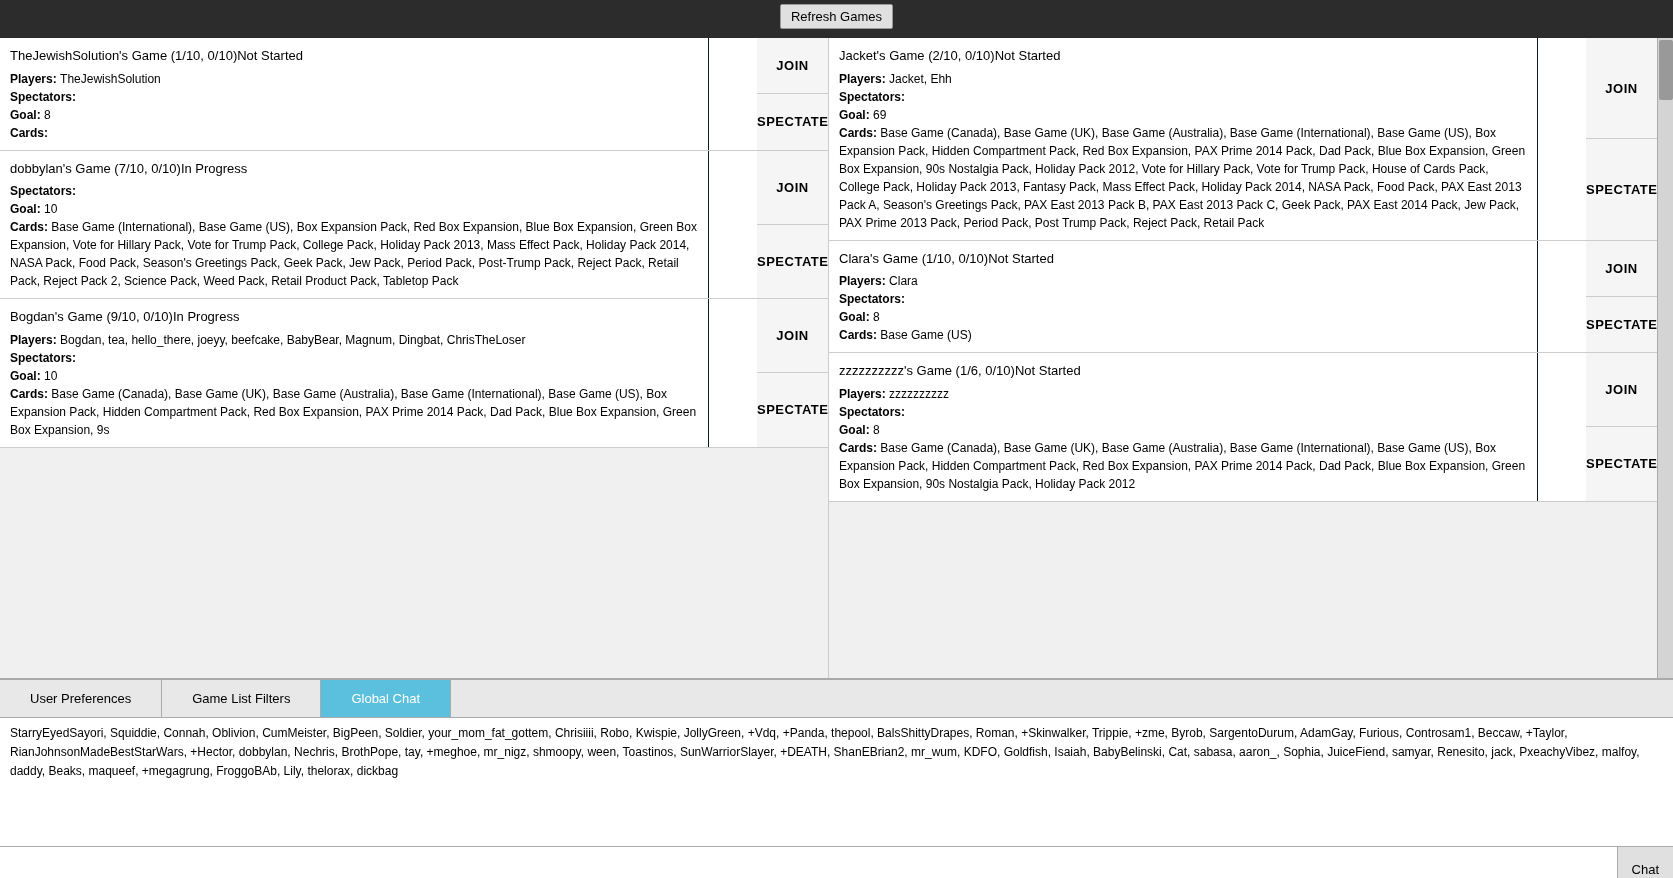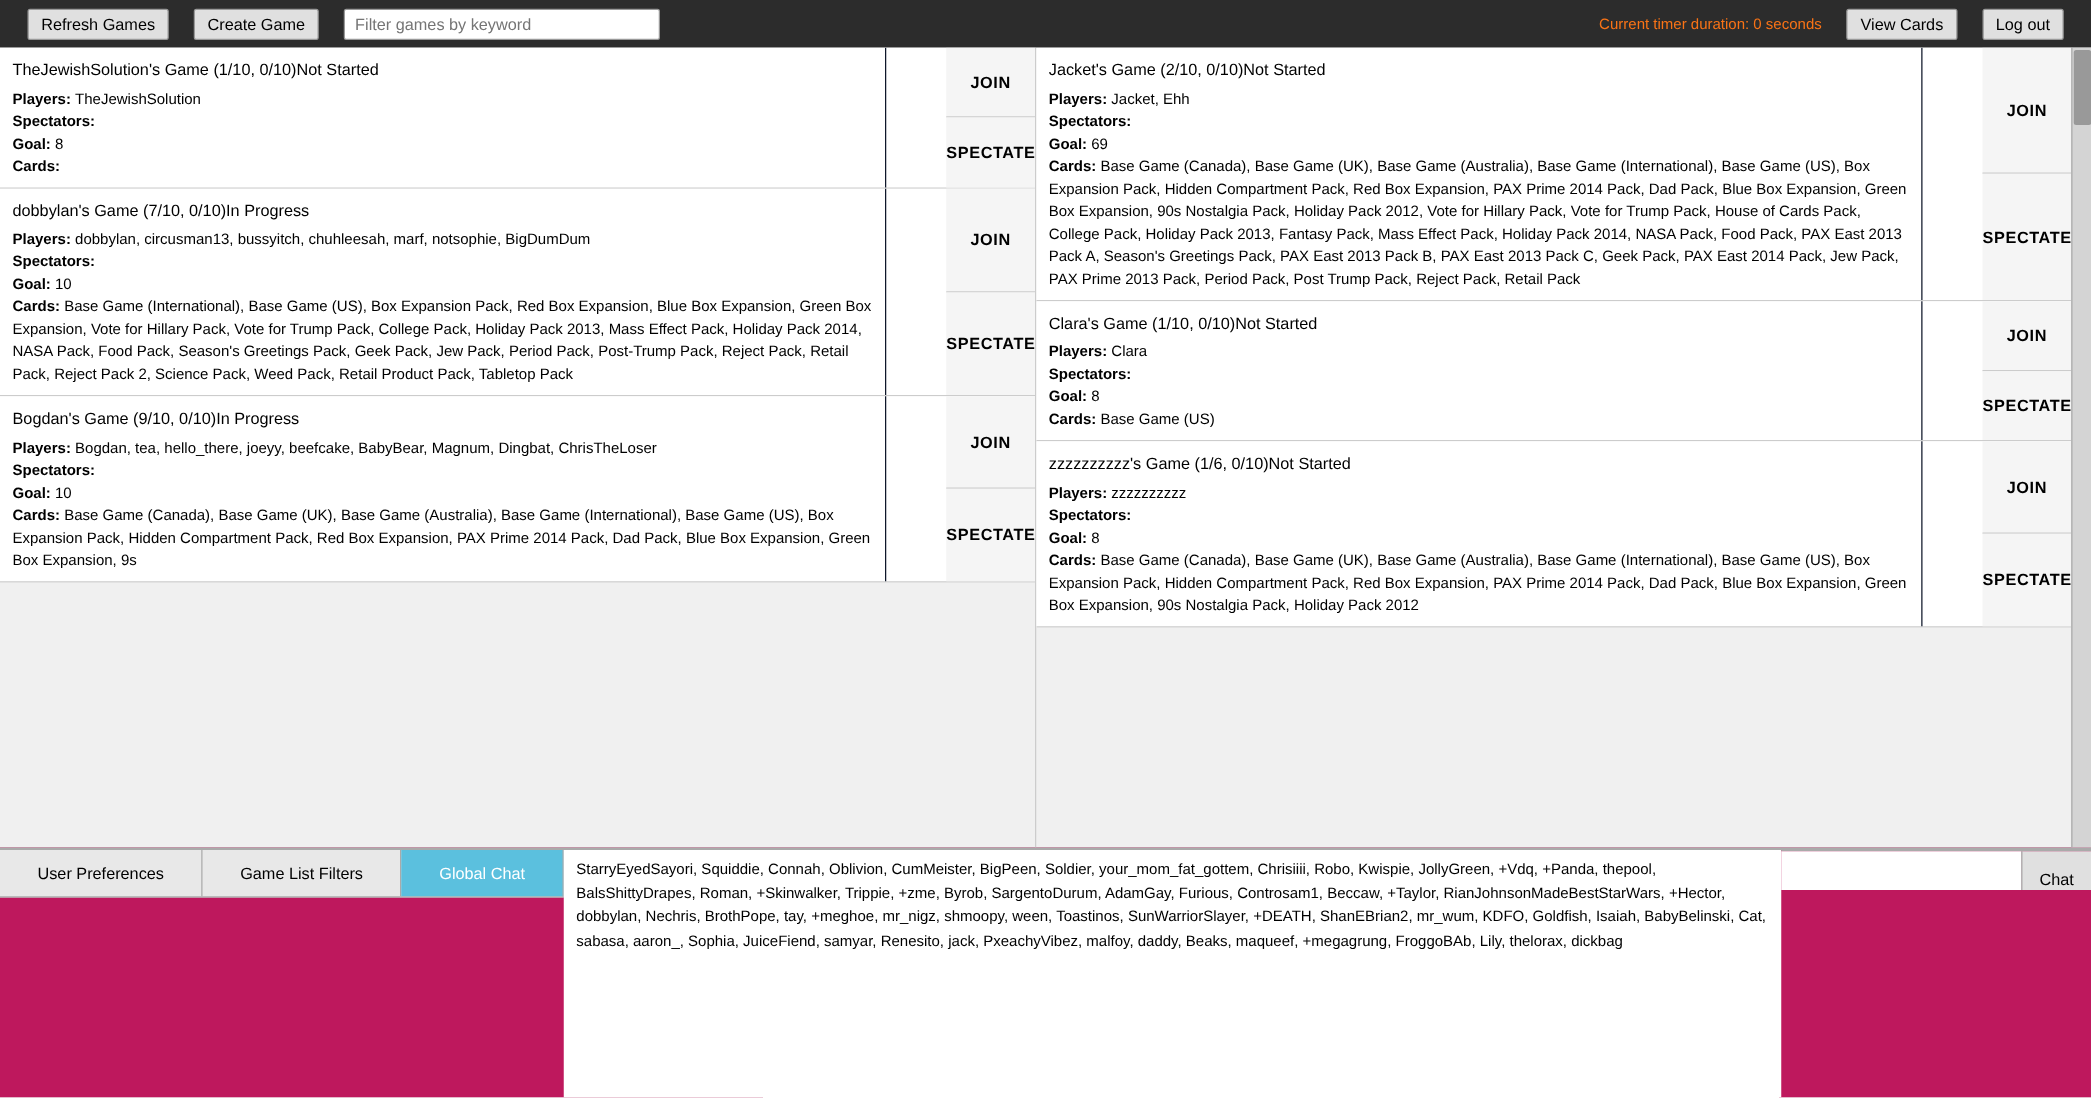--- a/index.html
+++ b/index.html
@@ -6,20 +6,21 @@
     body { font-family: Arial, sans-serif; font-size: 13px; background: #f0f0f0; overflow: hidden; width: 1673px; height: 878px; }
 
     
     #header {
       display: flex;
       align-items: center;
       background: #2c2c2c;
       padding: 4px 22px;
       gap: 20px;
       height: 38px;
+      flex-direction: column;
     }
     #header button {
       padding: 4px 10px;
       font-size: 13px;
       cursor: pointer;
       background: #e0e0e0;
       border: 1px solid #999;
       border-radius: 2px;
     }
     #header input {
@@ -95,22 +96,23 @@
       border-bottom: 1px solid #ccc;
       background: #f5f5f5;
       letter-spacing: 0.5px;
     }
     .game-actions button:last-child { border-bottom: none; }
 
     
     #bottom-panel {
       height: 200px;
       border-top: 2px solid #aaa;
-      background: #be185d;
-      display: flex;
+      background: #fde047;
+      display: flex;
+      flex-direction: column;
     }
     #tabs-bar {
       display: flex;
       background: #e8e8e8;
       border-bottom: 1px solid #aaa;
       height: 38px;
     }
     .tab-btn {
       padding: 8px 30px;
       font-size: 13px;
@@ -209,21 +211,20 @@
           <button>SPECTATE</button>
         </div>
       </div>
 
       <div class="game-card">
         <div class="game-info">
           <div class="game-title">
             <span>dobbylan's Game (7/10, 0/10)</span>
             <span class="status">In Progress</span>
           </div>
-          <p><span class="label">Players: </span>dobbylan, circusman13, bussyitch, chuhleesah, marf, notsophie, BigDumDum</p>
           <p><span class="label">Spectators:</span></p>
           <p><span class="label">Goal: </span>10</p>
           <p><span class="label">Cards: </span>Base Game (International), Base Game (US), Box Expansion Pack, Red Box Expansion, Blue Box Expansion, Green Box Expansion, Vote for Hillary Pack, Vote for Trump Pack, College Pack, Holiday Pack 2013, Mass Effect Pack, Holiday Pack 2014, NASA Pack, Food Pack, Season's Greetings Pack, Geek Pack, Jew Pack, Period Pack, Post-Trump Pack, Reject Pack, Retail Pack, Reject Pack 2, Science Pack, Weed Pack, Retail Product Pack, Tabletop Pack</p>
         </div>
         <div class="game-actions">
           <button>JOIN</button>
           <button>SPECTATE</button>
         </div>
       </div>
 

